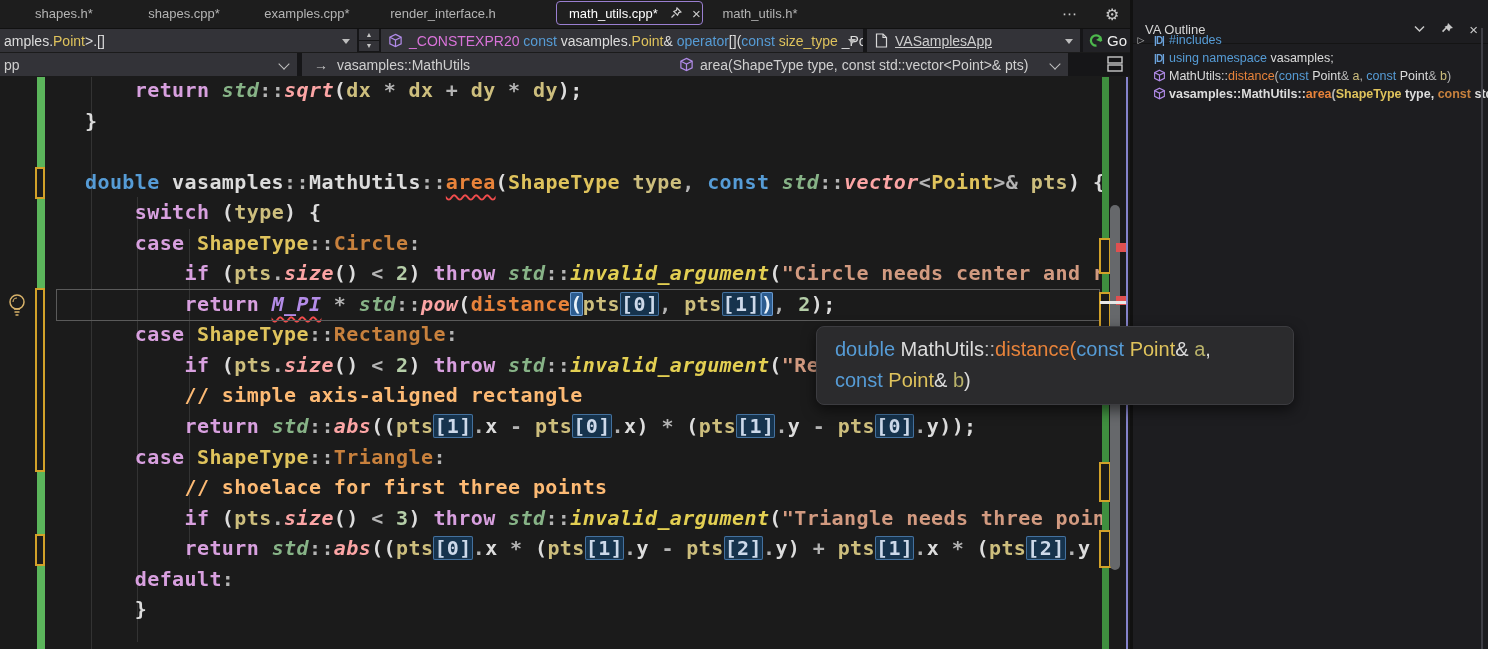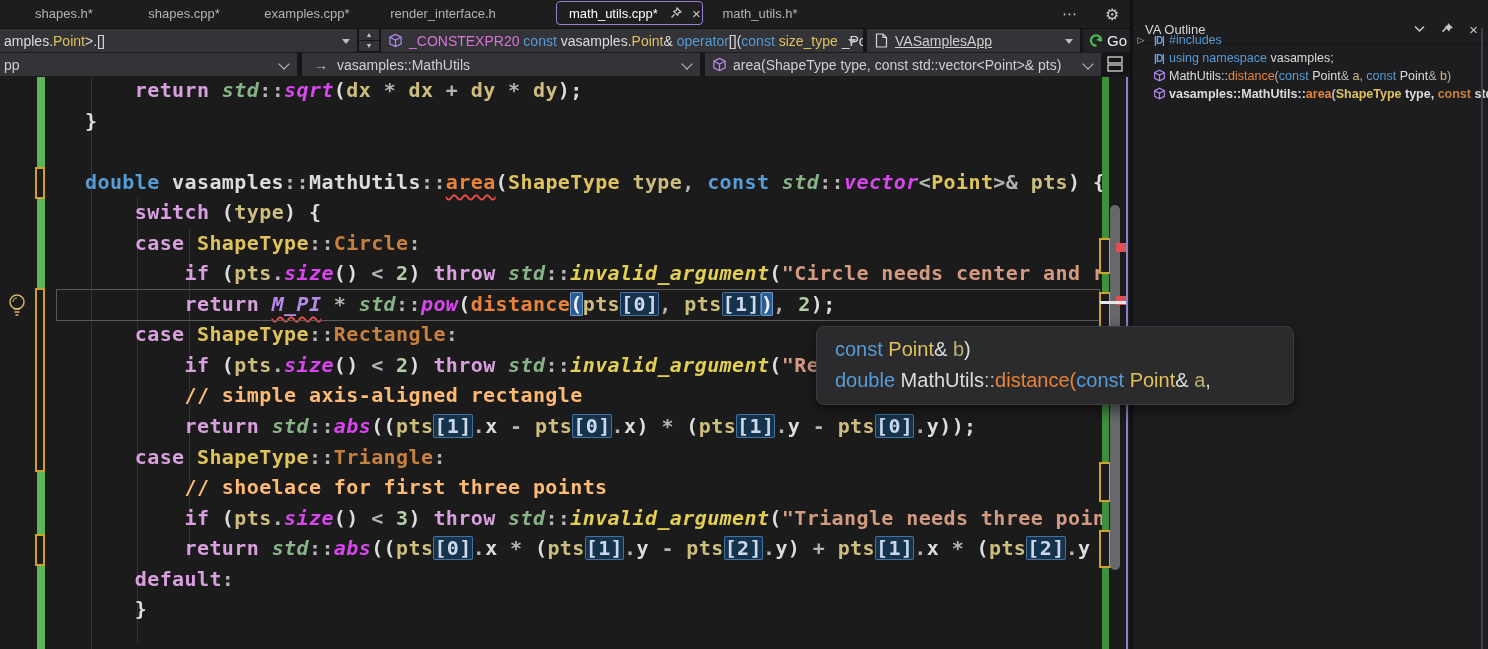--- a/index.html
+++ b/index.html
@@ -37,21 +37,21 @@
   #editor{position:absolute;left:0;top:77px;width:1130px;height:572px;background:#1b1b1b;overflow:hidden;}
   .indent-guide{position:absolute;width:1px;background:#333333;}
   #code-lines{position:absolute;left:0;top:-2px;width:1104px;overflow:hidden;
               font-family:"DejaVu Sans Mono",monospace;font-weight:700;font-size:20px;
               letter-spacing:0.4px;}
   .code-line{height:30.55px;line-height:30.55px;white-space:pre;padding-left:85px;}
   .tk-kw{color:#569cd6}
   .tk-ctrl{color:#d8a0df}
   .tk-type{color:#dfc35c}
   .tk-enum{color:#c8813d}
-  .tk-fn{color:#d946ef;font-style:italic}
+  .tk-fn{color:#fca5a5;font-style:italic}
   .tk-fnb{color:#e8833a}
   .tk-exc{color:#e3cf52;font-style:italic}
   .tk-ns{color:#87b387;font-style:italic}
   .tk-macro{color:#b48ce8;font-style:italic}
   .tk-macro2{color:#d973d9}
   .tk-num{color:#b5cea8}
   .tk-str{color:#d29a80}
   .tk-cmt{color:#fdba74}
   .tk-var{color:#cdbe7d}
   .tk-txt{color:#dcdcdc}
@@ -184,21 +184,21 @@
   <div class="navrow" id="row3">
     <div class="combo" style="left:0;width:297px;padding-left:4px;">
       <span>pp</span>
       <span class="chev"></span>
     </div>
     <div class="combo" style="left:302px;width:398px;">
       <span style="margin:0 9px 0 12px;color:#c8c8c8;">→</span>
       <span>vasamples::MathUtils</span>
       <span class="chev"></span>
     </div>
-    <div class="combo" style="left:705px;width:396px;">
+    <div class="combo" style="left:672px;width:396px;">
       <span class="icon-cube">
         <svg width="15" height="15" viewBox="0 0 16 16" fill="none" stroke="#b18be8" stroke-width="1.3">
           <path d="M8 1.5 L14 4.5 L14 11.5 L8 14.5 L2 11.5 L2 4.5 Z"></path>
             <path d="M2 4.5 L8 7.5 L14 4.5 M8 7.5 L8 14.5"></path>
         </svg>
       </span>
       <span>area(ShapeType type, const std::vector&lt;Point&gt;&amp; pts)</span>
       <span class="chev"></span>
     </div>
     <div id="split-btn" style="left:1106px;">
@@ -263,22 +263,22 @@
   <div class="ruler-yellow" style="top:530px;height:38px;"></div>
   <div class="ruler-green" style="top:568px;height:81px;"></div>
   <div id="scroll-thumb"></div>
   <div class="err-mark" style="top:243px;"></div>
   <div class="err-mark" style="top:296px;"></div>
   <div id="cursor-mark"></div>
   <div id="group-border"></div>
   <div id="panel-gap"></div>
 
   <div id="tooltip">
+    <div><span class="tk-kw">double</span><span class="tk-txt"> MathUtils</span><span class="tk-op">::</span><span class="tk-fnb">distance</span><span class="tk-fnb">(</span><span class="tk-kw">const</span><span class="tk-type"> Point</span><span class="tk-txt">&amp; </span><span class="tk-var">a</span><span class="tk-txt">,</span></div>
     <div><span class="tk-kw">const</span><span class="tk-type"> Point</span><span class="tk-txt">&amp; </span><span class="tk-var">b</span><span class="tk-txt">)</span></div>
-    <div><span class="tk-kw">double</span><span class="tk-txt"> MathUtils</span><span class="tk-op">::</span><span class="tk-fnb">distance</span><span class="tk-fnb">(</span><span class="tk-kw">const</span><span class="tk-type"> Point</span><span class="tk-txt">&amp; </span><span class="tk-var">a</span><span class="tk-txt">,</span></div>
   </div>
 
   <div id="panel">
     <div id="panel-header">
       <span style="margin-left:12px;">VA Outline</span>
       <span class="ph-icons">
         <span>
           <svg width="11" height="8" viewBox="0 0 11 8" fill="none" stroke="#c8c8c8" stroke-width="1.5">
               <path d="M1 1.5 L5.5 6 L10 1.5"></path>
             </svg>

